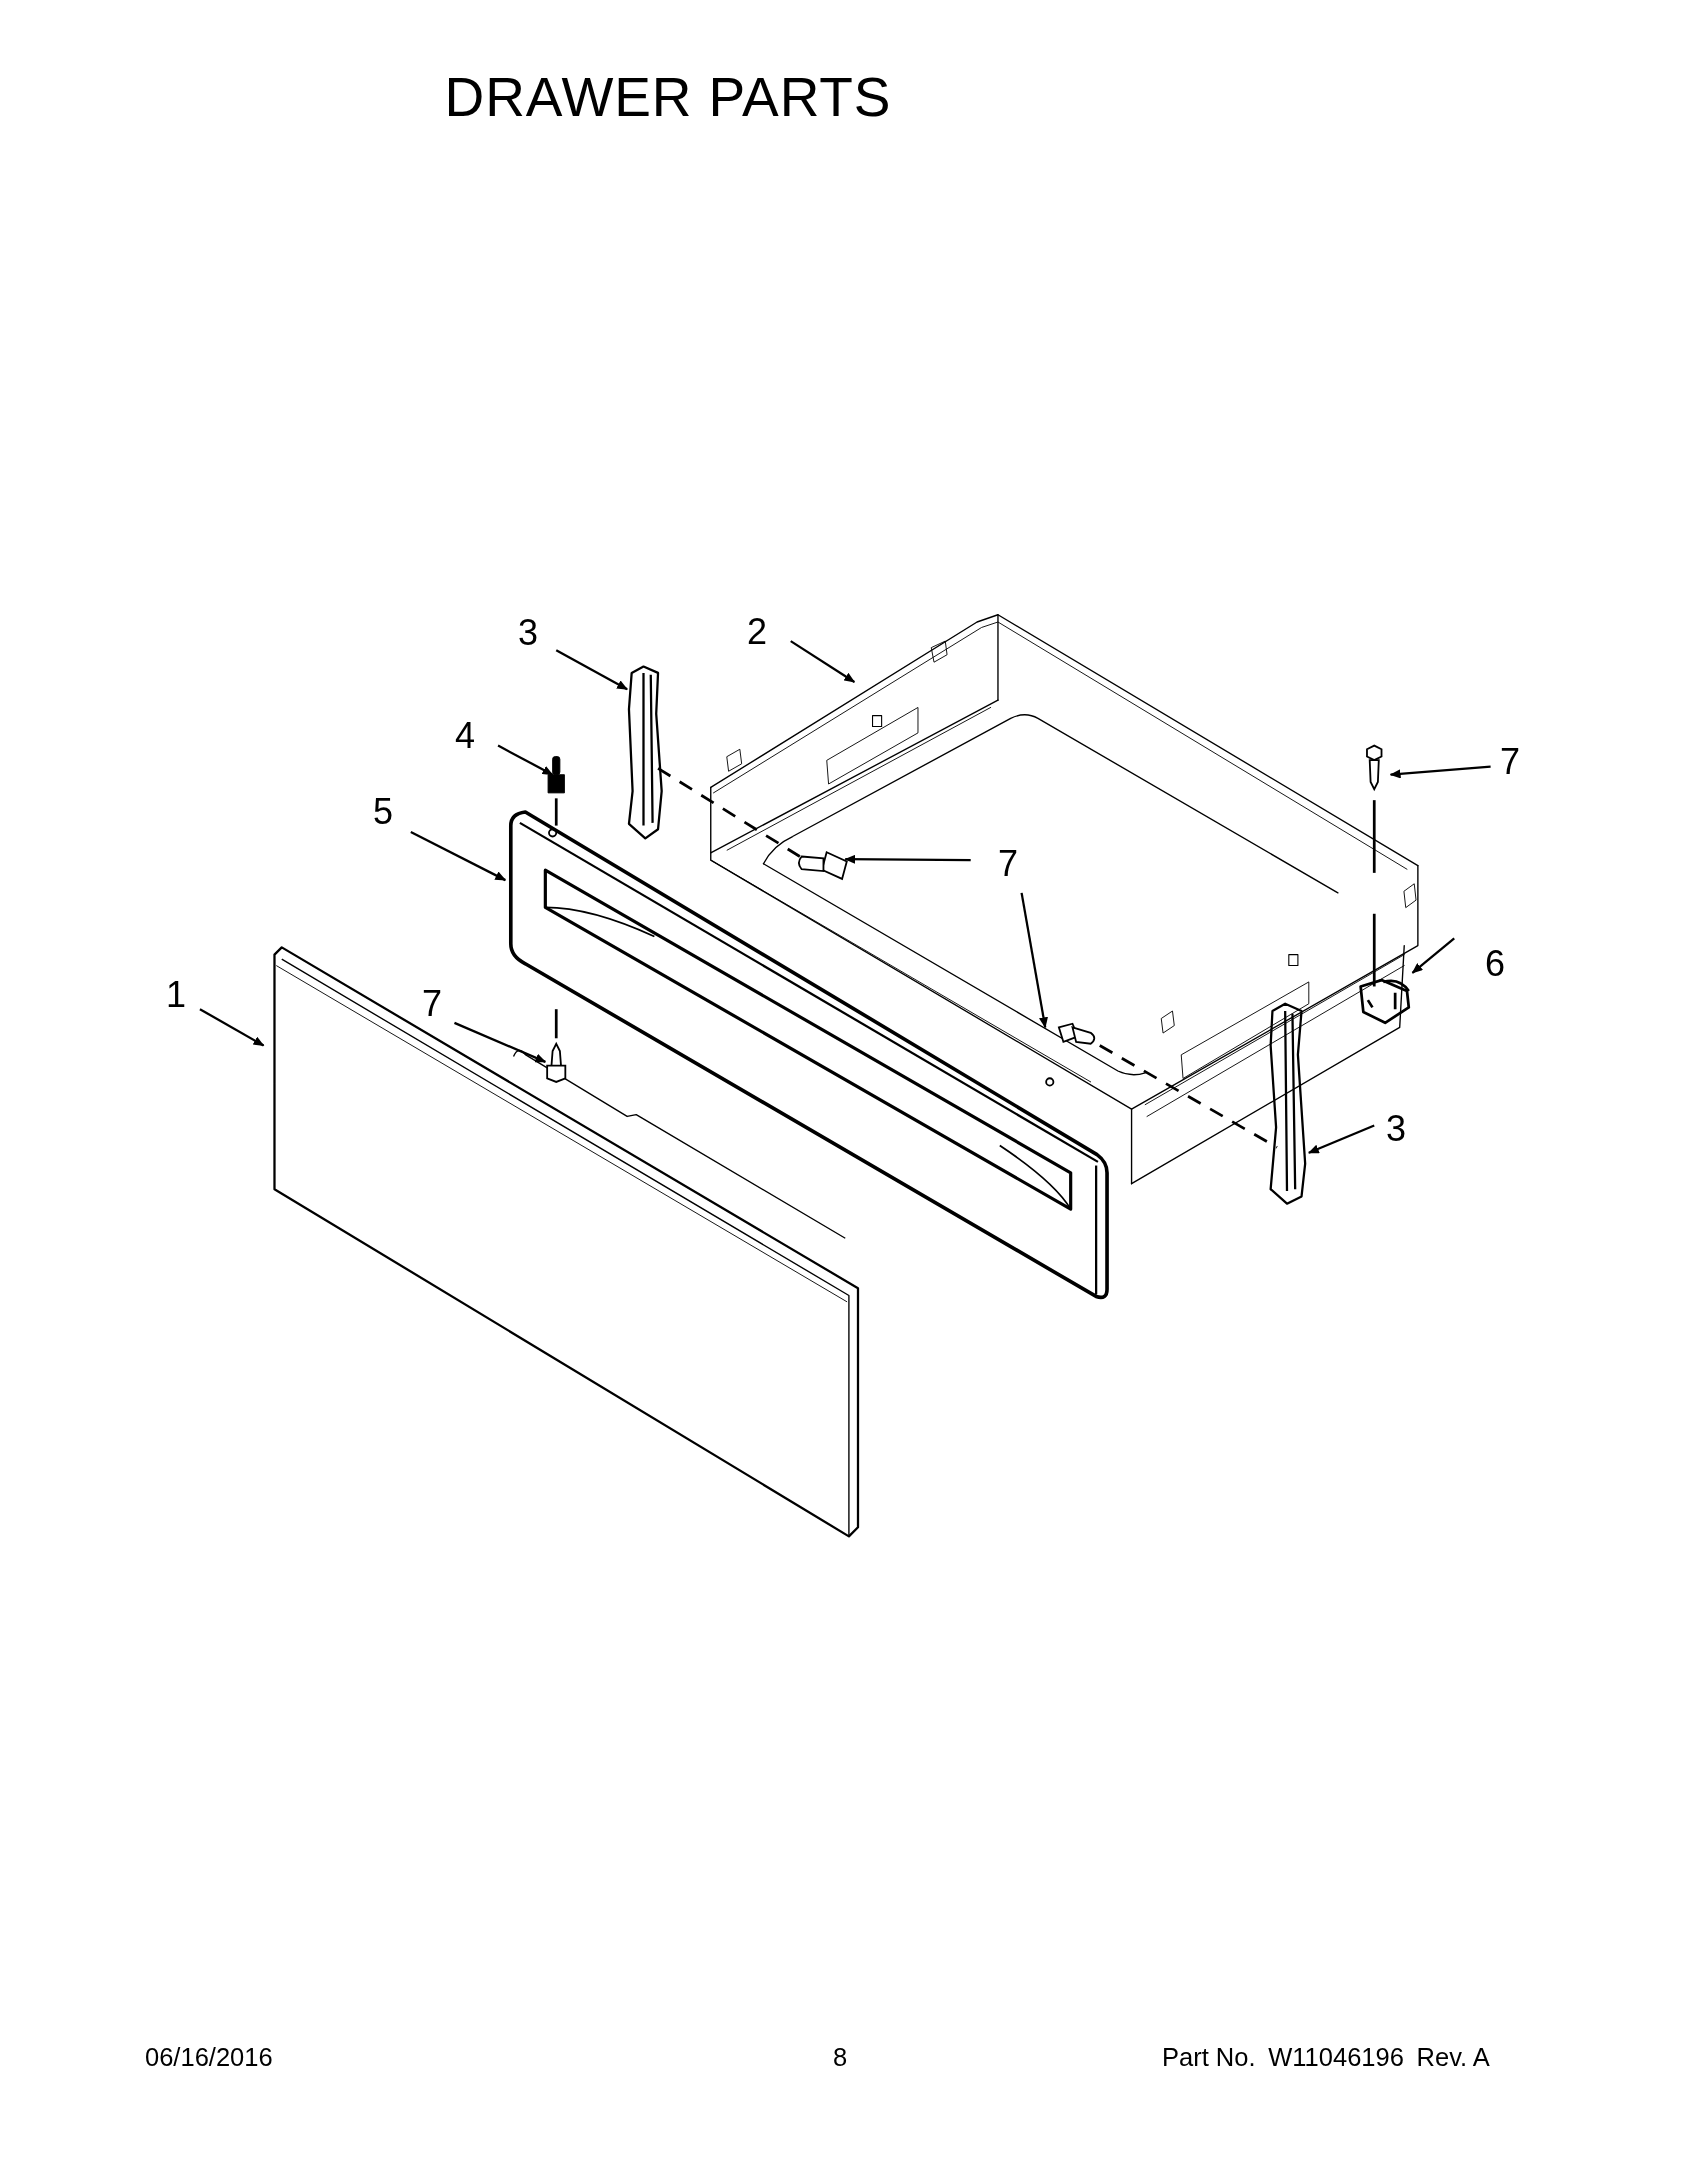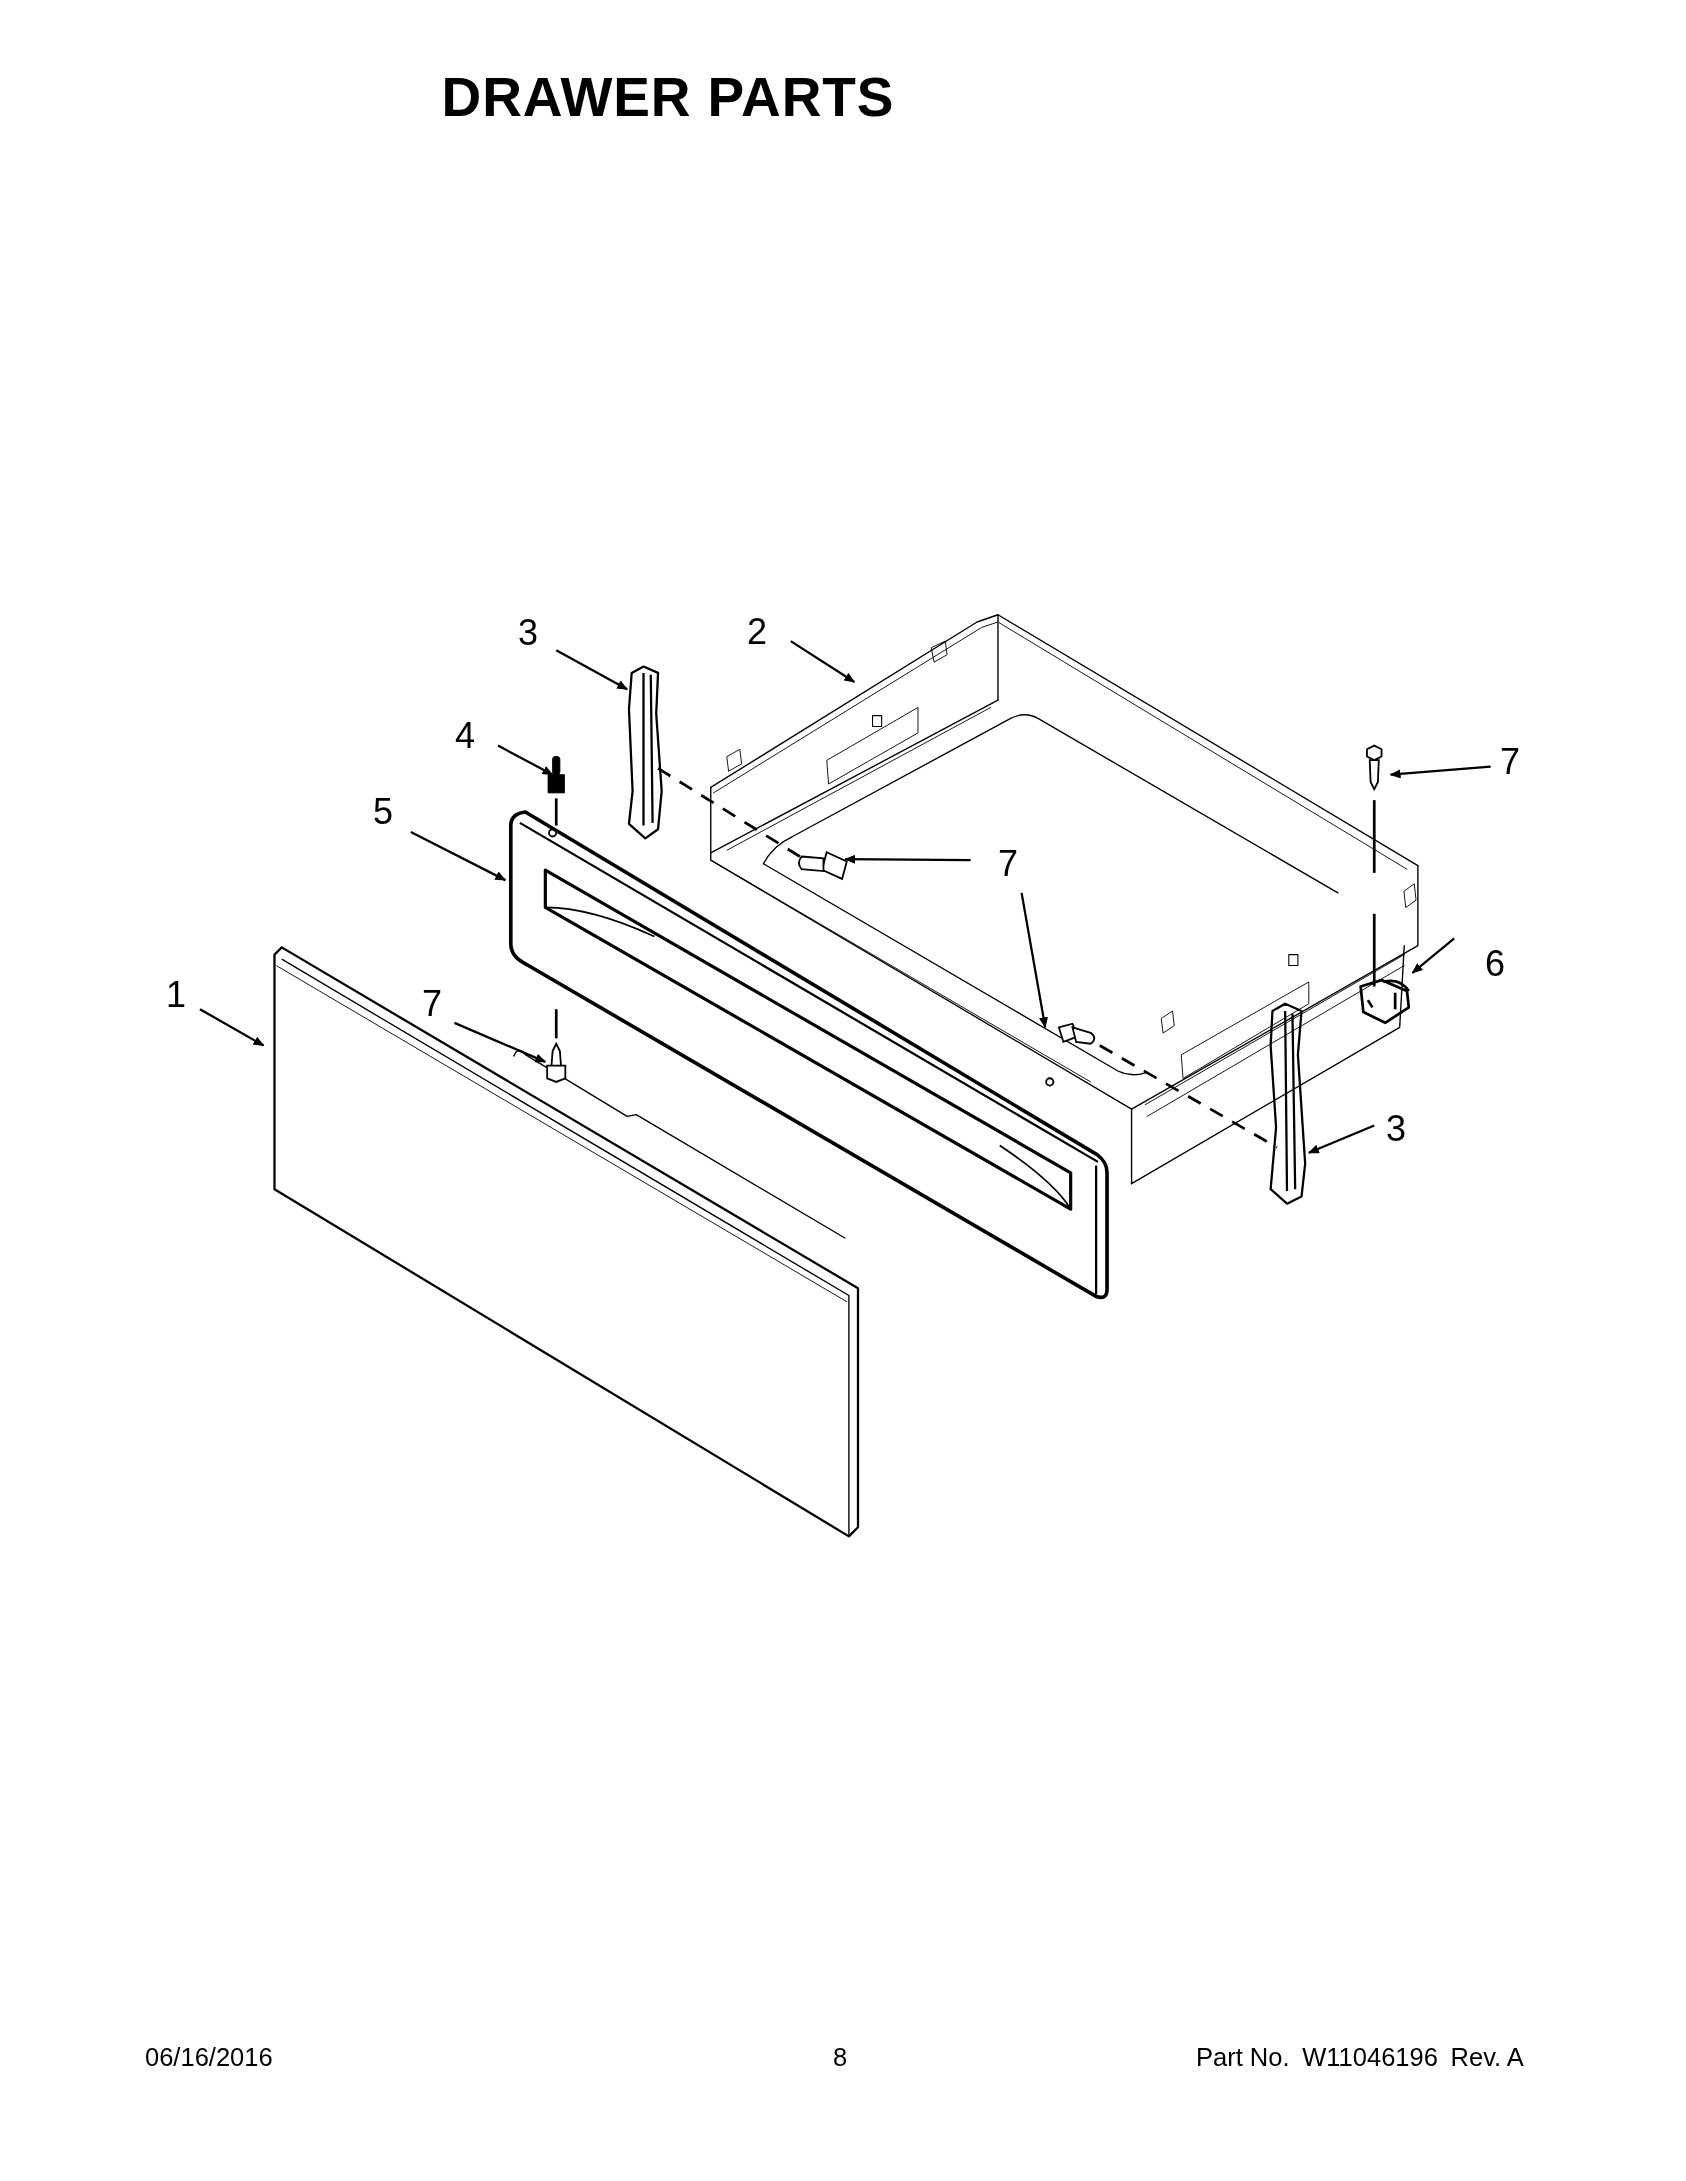--- a/index.html
+++ b/index.html
@@ -1,25 +1,25 @@
 <!DOCTYPE html>
 <html style="font-size:14.5px"><head>
   <meta charset="utf-8">
   <style>
     html, body { margin: 0; padding: 0; background: #ffffff; }
     body { width: 1686px; height: 2182px; position: relative; overflow: hidden;
            font-family: "Liberation Sans", sans-serif; color: #000; }
     .title { position: absolute; top: 65px; left: 0; width: 1336px; text-align: center;
-             font-size: 55px; font-weight: bold; letter-spacing: 0.9px; }
+             font-size: 55px; font-weight: normal; letter-spacing: 0.9px; }
     .diagram { position: absolute; left: 0; top: 0; width: 1686px; height: 2182px; }
     .callout { position: absolute; font-size: 36px; line-height: 1; }
     .footer { position: absolute; top: 2043px; font-size: 25.5px; }
     .footer-date { left: 145px; }
     .footer-page { left: 833px; }
-    .footer-part { left: 1196px; }
+    .footer-part { left: 1162px; }
     .footer-part span { margin-right: 12.7px; }
   </style>
 </head>
 <body>
 
 <div class="title">DRAWER PARTS</div>
 
 <svg class="diagram" viewBox="0 0 1855 2400" xmlns="http://www.w3.org/2000/svg">
   <defs>
     <marker id="arr" markerWidth="12" markerHeight="10" refX="11" refY="5" orient="auto" markerUnits="userSpaceOnUse">

